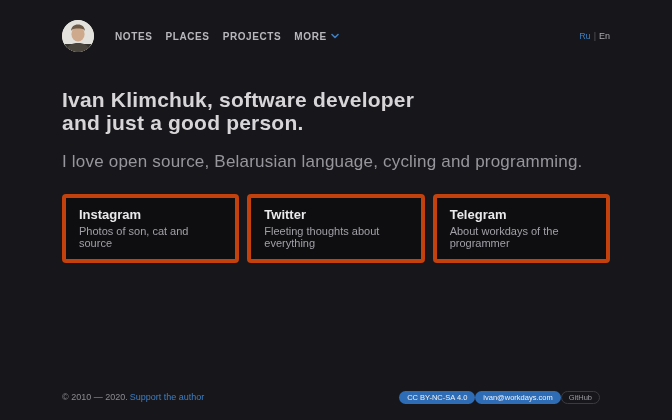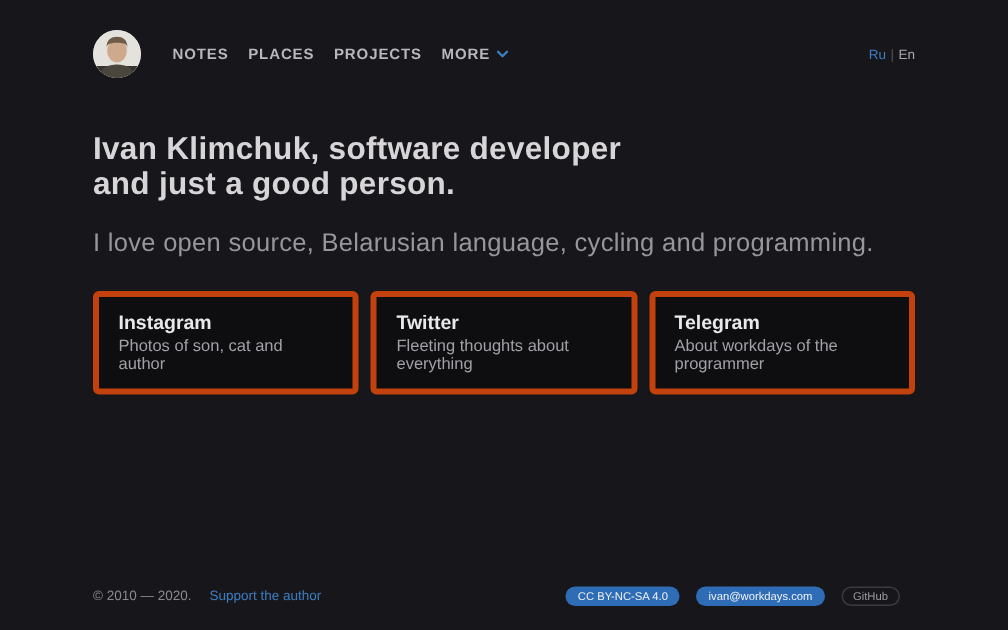--- a/index.html
+++ b/index.html
@@ -94,22 +94,22 @@
 
   
   .footer {
     position: absolute;
     left: 62px; right: 72px; bottom: 16px;
     display: flex;
     align-items: center;
     font-size: 9px;
   }
   .copyright { color: #8a8a90; }
-  .support-link { color: #3d7ec2; margin-left: 12px; cursor: pointer; text-decoration: none; }
-  .badges { margin-left: auto; display: flex; gap: 11px; align-items: center; }
+  .support-link { color: #3d7ec2; margin-left: 2px; cursor: pointer; text-decoration: none; }
+  .badges { margin-left: auto; display: flex; gap: 0; align-items: center; }
   .badge {
     font-size: 7.5px;
     line-height: 1;
     padding: 3px 8px;
     border-radius: 10px;
     color: #f0f2f5;
     cursor: pointer;
     white-space: nowrap;
   }
   .badge-blue { background: #2e6cb5; }
@@ -166,21 +166,21 @@
     <h1>
       <span>Ivan Klimchuk, software developer</span><br>
       <span>and just a good person.</span>
     </h1>
     <p>I love open source, Belarusian language, cycling and programming.</p>
   </div>
 
   <div class="cards">
     <div class="card">
       <div class="card-title">Instagram</div>
-      <div class="card-desc">Photos of son, cat and author</div>
+      <div class="card-desc">Photos of son, cat and source</div>
     </div>
     <div class="card">
       <div class="card-title">Twitter</div>
       <div class="card-desc">Fleeting thoughts about everything</div>
     </div>
     <div class="card">
       <div class="card-title">Telegram</div>
       <div class="card-desc">About workdays of the programmer</div>
     </div>
   </div>

